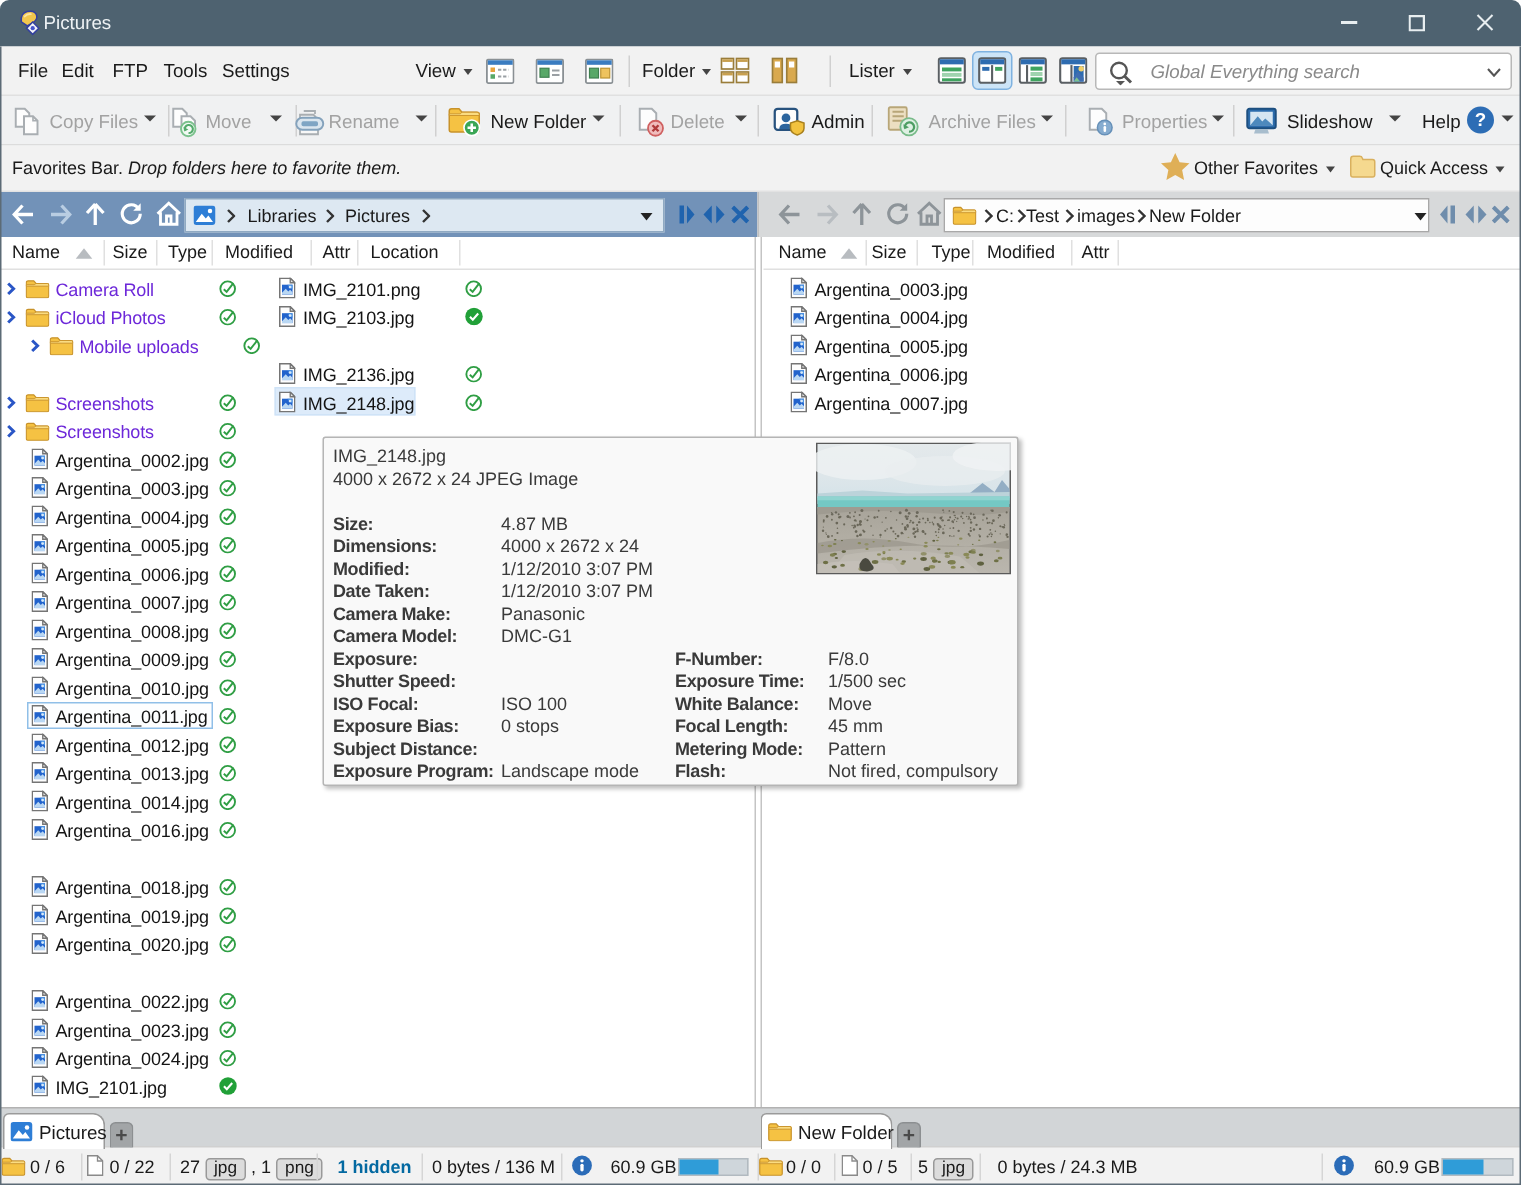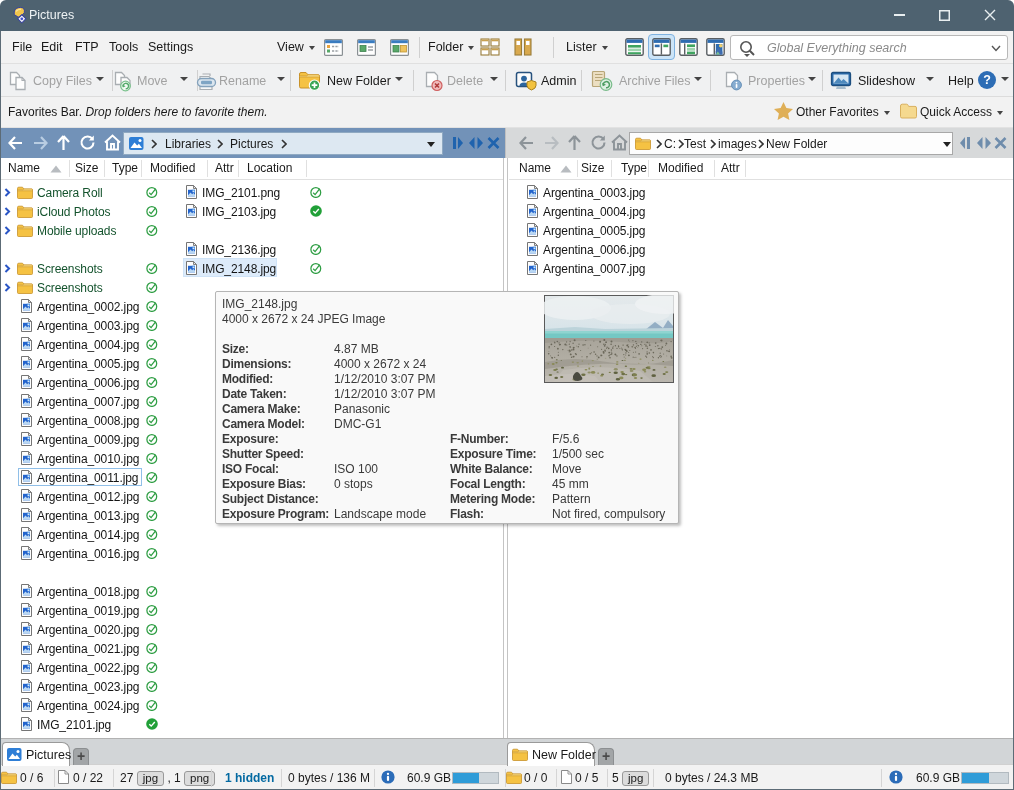--- a/index.html
+++ b/index.html
@@ -26,21 +26,21 @@
 
 #locL { left:0; top:128px; width:505px; height:30px; background:#7292b8; }
 #locR { left:505px; top:128px; width:509px; height:30px; background:#d7d9da; border-left:1px solid #c0c0c0; }
 
 .hdrrow { position:absolute; top:158px; height:22px; background:#fff; font-size:12px; color:#1a1a1a; border-bottom:1px solid #e0e0e0; }
 .hcell { position:absolute; top:3px; }
 .hsep { position:absolute; top:2px; width:1px; height:17px; background:#e0e0e0; }
 
 #filearea { left:0; top:181px; width:1014px; height:557px; background:#fff; }
 .frow { position:absolute; height:19px; display:flex; align-items:center; font-size:12px; color:#141414; letter-spacing:-0.1px; }
-.blue { color:#14532d; }
+.blue { color:#6d28d9; }
 
 #tabbar { left:0; top:738px; width:1014px; height:26px; background:#d2d5d7; border-top:1px solid #b2b2b2; z-index:10; }
 .tab { position:absolute; top:3px; height:24px; white-space:nowrap; background:#fff; border:1px solid #9a9a9a; border-bottom:none; border-radius:4px 8px 0 0; display:flex; align-items:center; padding:0 10px 0 4px; gap:4px; font-size:12.5px; z-index:5; }
 .plusbtn { position:absolute; top:9px; width:16px; height:17px; background:#a2a5a7; border:1px solid #8c8f91; border-bottom:none; border-radius:4px 4px 0 0; color:#4a4a4a; font-size:14px; font-weight:bold; line-height:15px; text-align:center; }
 
 #statusbar { left:0; top:764px; width:1014px; height:26px; background:#f2f2f2; border-top:1px solid #d0d0d0; font-size:12px; }
 .ssep { position:absolute; top:4px; width:1px; height:18px; background:#d5d5d5; }
 .chip { display:inline-block; border:1px solid #999; background:#dcdcdc; border-radius:3px; padding:0 5px; font-size:11.5px; line-height:13px; }
 .stext { position:absolute; top:6px; }
 
@@ -472,21 +472,21 @@
         <use href="#d-chev"></use>
       </svg>
       <svg class="abs" style="left:17px;top:3px" width="16" height="13">
         <use href="#d-folder"></use>
       </svg>
       <span class="abs blue" style="left:37px;top:3px">iCloud Photos</span>
       <svg class="abs" style="left:146px;top:3px" width="12" height="12">
         <use href="#d-chk"></use>
       </svg>
     </div>
-  <div class="frow" style="left:0;top:40px;width:503px">
+  <div class="frow" style="left:16px;top:40px;width:503px">
       <svg class="abs" style="left:4px;top:5px" width="7" height="9" viewBox="0 0 6.5 9">
         <use href="#d-chev"></use>
       </svg>
       <svg class="abs" style="left:17px;top:3px" width="16" height="13">
         <use href="#d-folder"></use>
       </svg>
       <span class="abs blue" style="left:37px;top:3px">Mobile uploads</span>
       <svg class="abs" style="left:146px;top:3px" width="12" height="12">
         <use href="#d-chk"></use>
       </svg>
@@ -658,29 +658,20 @@
       <span class="abs" style="left:37px;top:3px">Argentina_0019.jpg</span>
       <svg class="abs" style="left:146px;top:3px" width="12" height="12">
         <use href="#d-chk"></use>
       </svg>
     </div>
   <div class="frow" style="left:0;top:439px;width:503px">
       <svg class="abs" style="left:21px;top:2px" width="11" height="14">
         <use href="#d-fileimg"></use>
       </svg>
       <span class="abs" style="left:37px;top:3px">Argentina_0020.jpg</span>
-      <svg class="abs" style="left:146px;top:3px" width="12" height="12">
-        <use href="#d-chk"></use>
-      </svg>
-    </div>
-  <div class="frow" style="left:0;top:458px;width:503px">
-      <svg class="abs" style="left:21px;top:2px" width="11" height="14">
-        <use href="#d-fileimg"></use>
-      </svg>
-      <span class="abs" style="left:37px;top:3px">Argentina_0021.jpg</span>
       <svg class="abs" style="left:146px;top:3px" width="12" height="12">
         <use href="#d-chk"></use>
       </svg>
     </div>
   <div class="frow" style="left:0;top:477px;width:503px">
       <svg class="abs" style="left:21px;top:2px" width="11" height="14">
         <use href="#d-fileimg"></use>
       </svg>
       <span class="abs" style="left:37px;top:3px">Argentina_0022.jpg</span>
       <svg class="abs" style="left:146px;top:3px" width="12" height="12">
@@ -803,21 +794,21 @@
   <span class="tt" style="left:6px;top:140px"><b>Exposure:</b></span>
   <span class="tt" style="left:6px;top:155px"><b>Shutter Speed:</b></span>
   <span class="tt" style="left:6px;top:170px"><b>ISO Focal:</b></span>
   <span class="tt" style="left:118px;top:170px">ISO 100</span>
   <span class="tt" style="left:6px;top:185px"><b>Exposure Bias:</b></span>
   <span class="tt" style="left:118px;top:185px">0 stops</span>
   <span class="tt" style="left:6px;top:200px"><b>Subject Distance:</b></span>
   <span class="tt" style="left:6px;top:215px"><b>Exposure Program:</b></span>
   <span class="tt" style="left:118px;top:215px">Landscape mode</span>
   <span class="tt" style="left:234px;top:140px"><b>F-Number:</b></span>
-  <span class="tt" style="left:336px;top:140px">F/5.6</span>
+  <span class="tt" style="left:336px;top:140px">F/8.0</span>
   <span class="tt" style="left:234px;top:155px"><b>Exposure Time:</b></span>
   <span class="tt" style="left:336px;top:155px">1/500 sec</span>
   <span class="tt" style="left:234px;top:170px"><b>White Balance:</b></span>
   <span class="tt" style="left:336px;top:170px">Move</span>
   <span class="tt" style="left:234px;top:185px"><b>Focal Length:</b></span>
   <span class="tt" style="left:336px;top:185px">45 mm</span>
   <span class="tt" style="left:234px;top:200px"><b>Metering Mode:</b></span>
   <span class="tt" style="left:336px;top:200px">Pattern</span>
   <span class="tt" style="left:234px;top:215px"><b>Flash:</b></span>
   <span class="tt" style="left:336px;top:215px">Not fired, compulsory</span>

